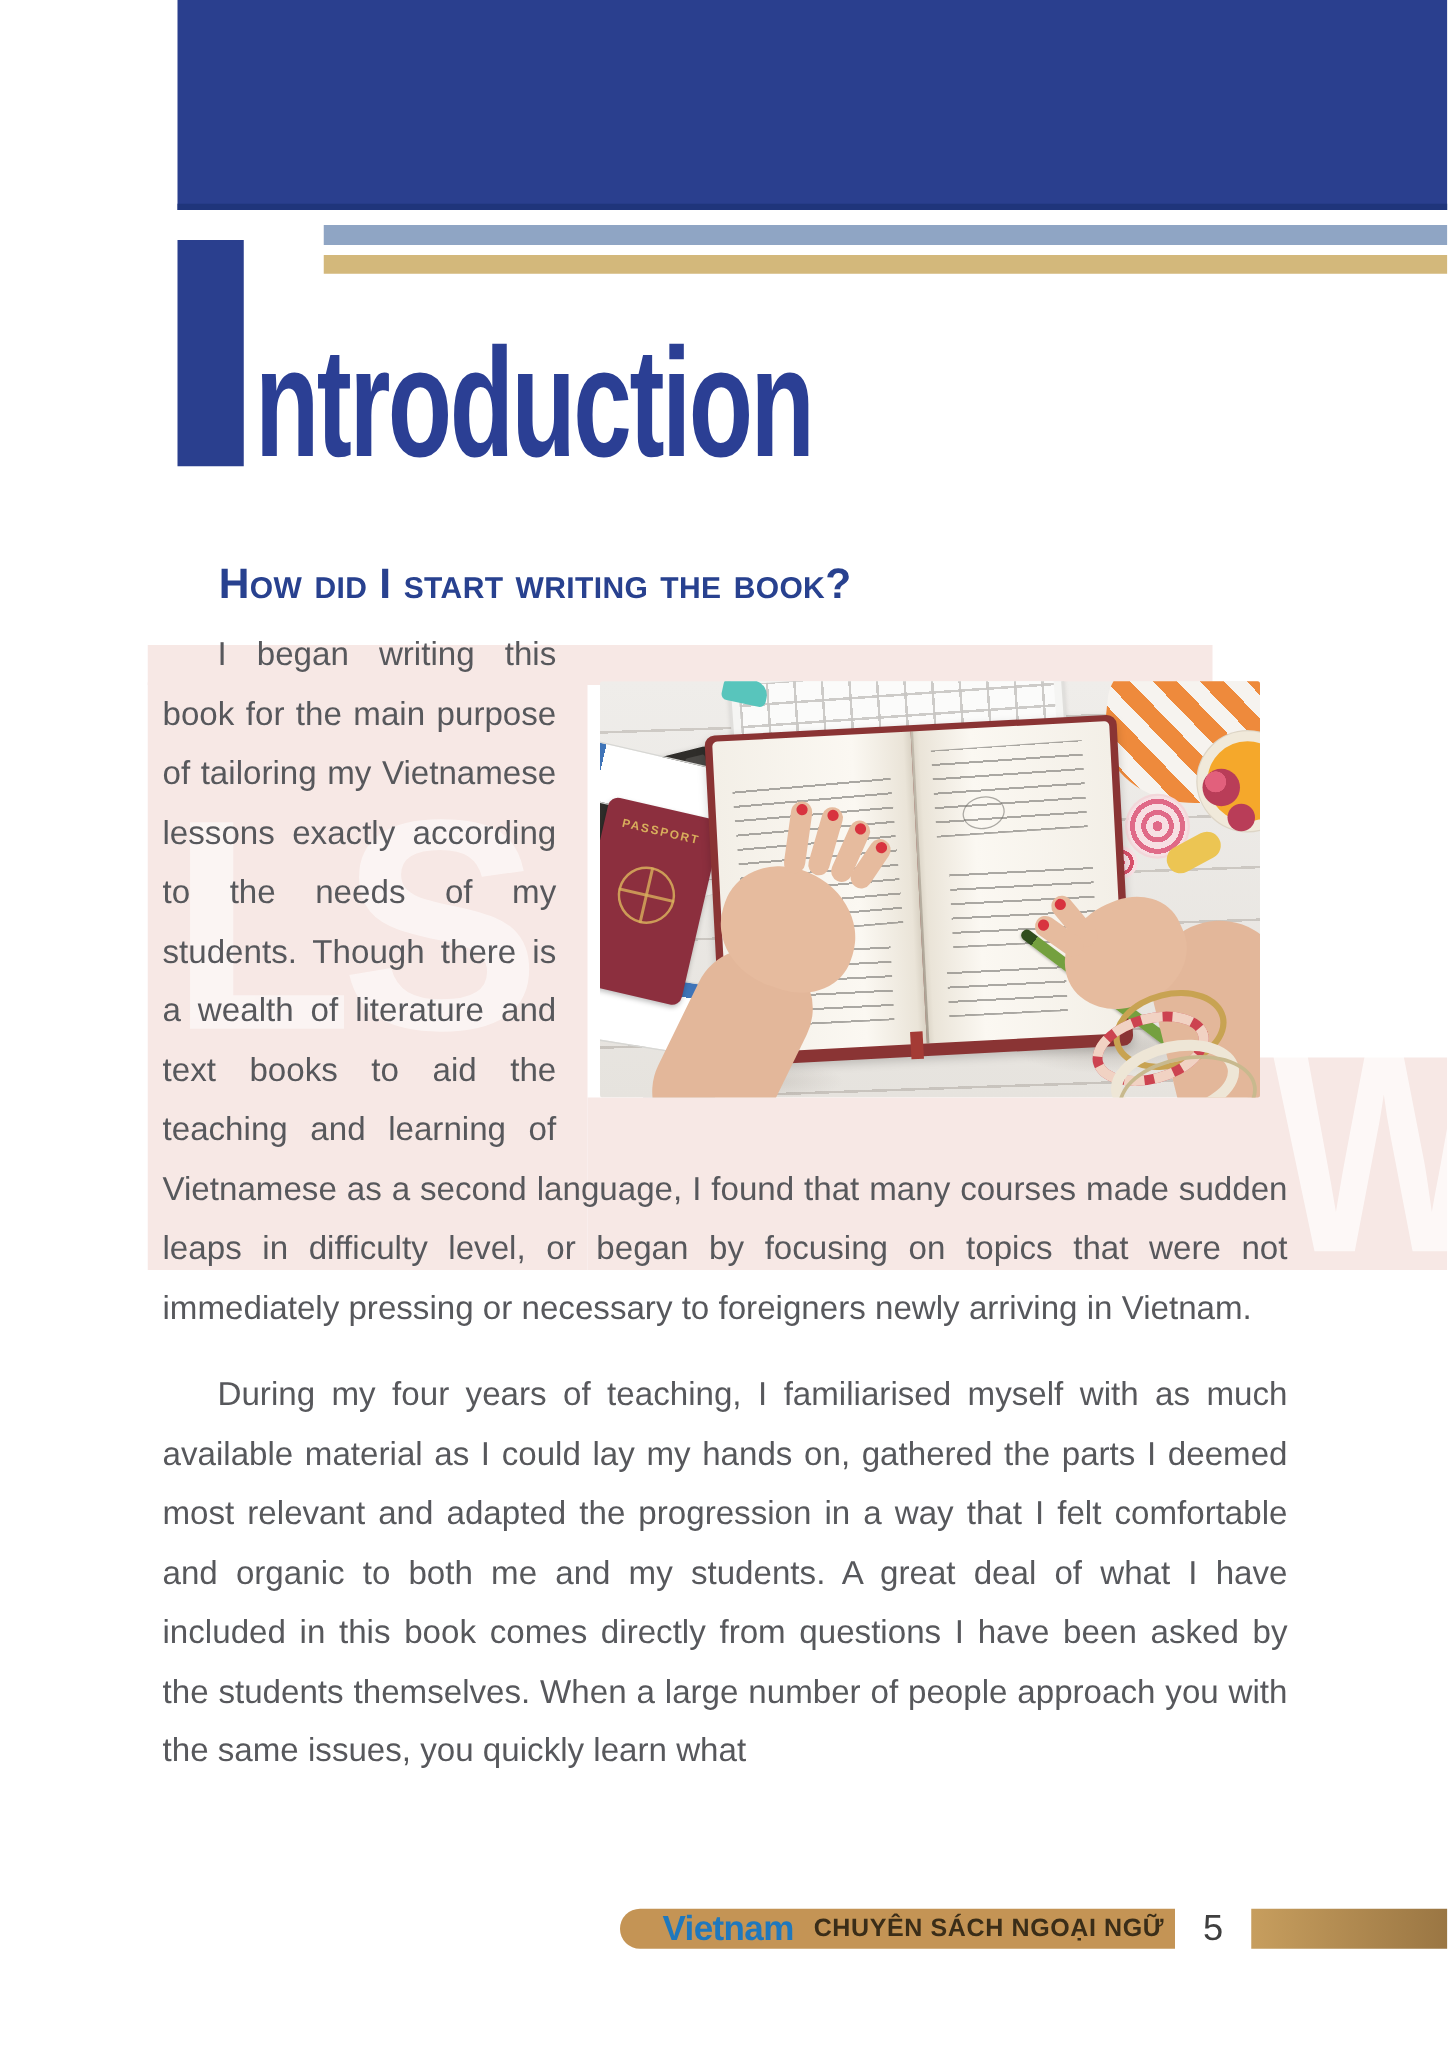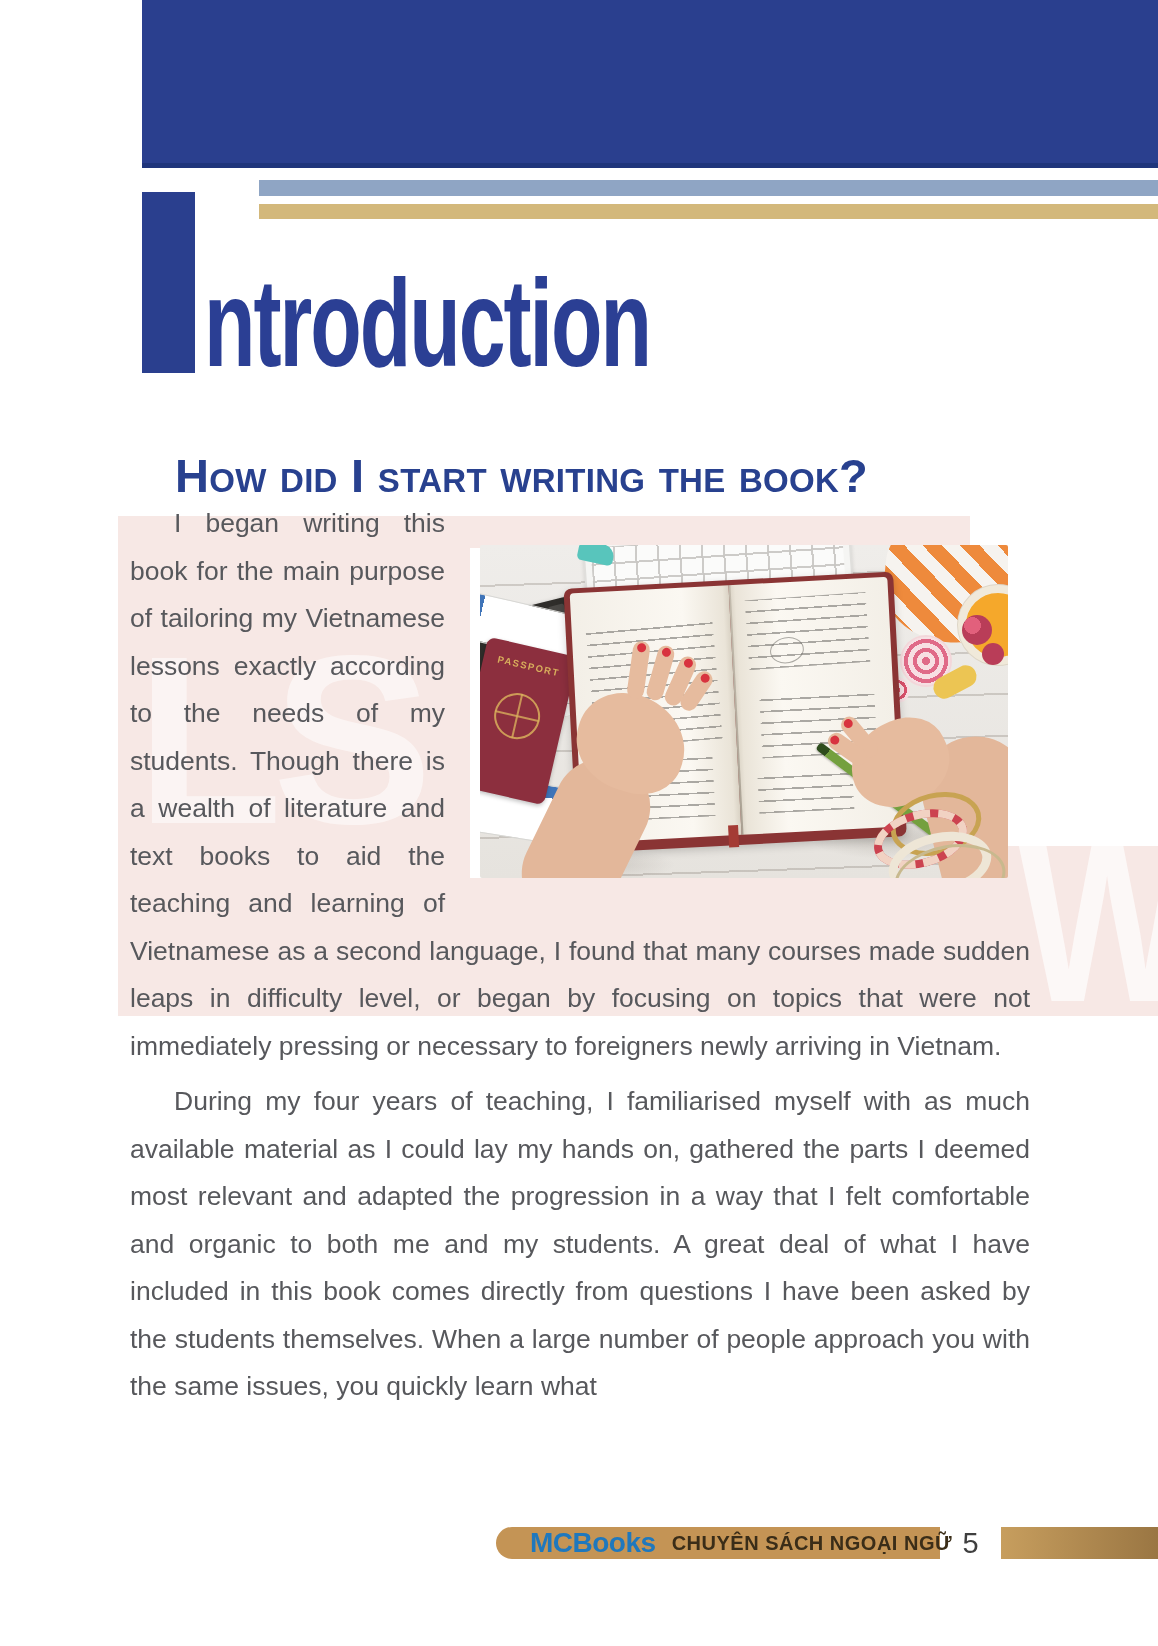--- a/index.html
+++ b/index.html
@@ -17,21 +17,21 @@
   .stripe-gold { position:absolute; left:259px; top:204px; width:899px; height:15px; background:#d3b87b; }
 
   
   .drop-i { position:absolute; left:142px; top:192px; width:53px; height:181px;
     background:#2a3f8e; font-size:0; color:transparent; overflow:hidden; }
   .page-title { position:absolute; left:204px; top:261px; white-space:nowrap;
     font-weight:bold; font-size:124px; line-height:1; letter-spacing:-3px;
     color:#2b3f94; transform:scaleX(.68); transform-origin:left bottom; }
 
   .section-heading { position:absolute; left:175px; top:448px; white-space:nowrap;
-    font-variant:small-caps; font-weight:bold; font-size:47px; letter-spacing:.3px;
+    font-variant:small-caps; font-weight:bold; font-size:34px; letter-spacing:.3px;
     color:#28418f; }
 
   
   .watermark { position:absolute; left:118px; top:510px; width:1040px; height:510px;
     overflow:hidden; z-index:0; pointer-events:none; }
   .wm-block { position:absolute; background:#f7e8e5; }
   .wm-top    { left:0;   top:6px;   width:852px;  height:32px; }
   .wm-left   { left:0;   top:36px;  width:352px;  height:470px; }
   .wm-bottom { left:352px; top:368px; width:688px; height:138px; }
   .wm-right  { left:880px; top:336px; width:160px; height:34px; }
@@ -39,21 +39,21 @@
     line-height:1; letter-spacing:-10px; color:#ffffff; opacity:.55; }
   .wm-w { position:absolute; left:900px; top:320px; font-weight:bold; font-size:230px;
     line-height:.8; color:#ffffff; opacity:.7; transform:scaleX(.82); transform-origin:left top; }
   .wm-title { position:absolute; left:30px; top:468px; white-space:nowrap;
     font-weight:bold; font-size:40px; letter-spacing:12px; color:#ffffff; opacity:.8; }
 
   
   .content { position:absolute; left:130px; top:500px; width:900px; z-index:2;
     font-size:26.5px; line-height:47.5px; color:#57585c; text-align:justify; }
   .para { margin:0; text-indent:44px; }
-  .para + .para { margin-top:8px; }
+  .para + .para { margin-top:22px; }
 
   
   .photo-wrap { float:right; position:relative; width:528px; height:333px;
     margin:45px 22px 45px 35px; overflow:hidden; border-radius:2px;
     text-indent:0; text-align:left; font-size:12px; line-height:normal; }
   .photo-wrap div { position:absolute; }
   .pw-wood { inset:0; background-image:
       radial-gradient(120px 30px at 78% 88%, rgba(90,80,70,.20), transparent 70%),
       radial-gradient(90px 22px at 25% 96%, rgba(90,80,70,.16), transparent 70%),
       repeating-linear-gradient(178deg, rgba(0,0,0,0) 0 40px, rgba(110,100,90,.25) 40px 42px),
@@ -246,19 +246,19 @@
         <div class="pw-bangle pw-bangle-red"></div>
         <div class="pw-bangle pw-bangle-cream"></div>
         <div class="pw-bangle pw-bangle-thin"></div>
       </span>
       <span>I began writing this book for the main purpose of tailoring my Vietnamese lessons exactly according to the needs of my students. Though there is a wealth of literature and text books to aid the teaching and learning of Vietnamese as a second language, I found that many courses made sudden leaps in difficulty level, or began by focusing on topics that were not immediately pressing or necessary to foreigners newly arriving in Vietnam.</span>
     </div>
     <div class="para">During my four years of teaching, I familiarised myself with as much available material as I could lay my hands on, gathered the parts I deemed most relevant and adapted the progression in a way that I felt comfortable and organic to both me and my students. A great deal of what I have included in this book comes directly from questions I have been asked by the students themselves. When a large number of people approach you with the same issues, you quickly learn what</div>
   </div>
 
   <div class="footer-bar">
-    <span class="brand">MCBooks</span>
+    <span class="brand">Vietnam</span>
     <span class="tagline">CHUYÊN SÁCH NGOẠI NGỮ</span>
   </div>
   <div class="page-num">5</div>
   <div class="footer-bar-right"></div>
 
 </div>
 
 </body></html>

